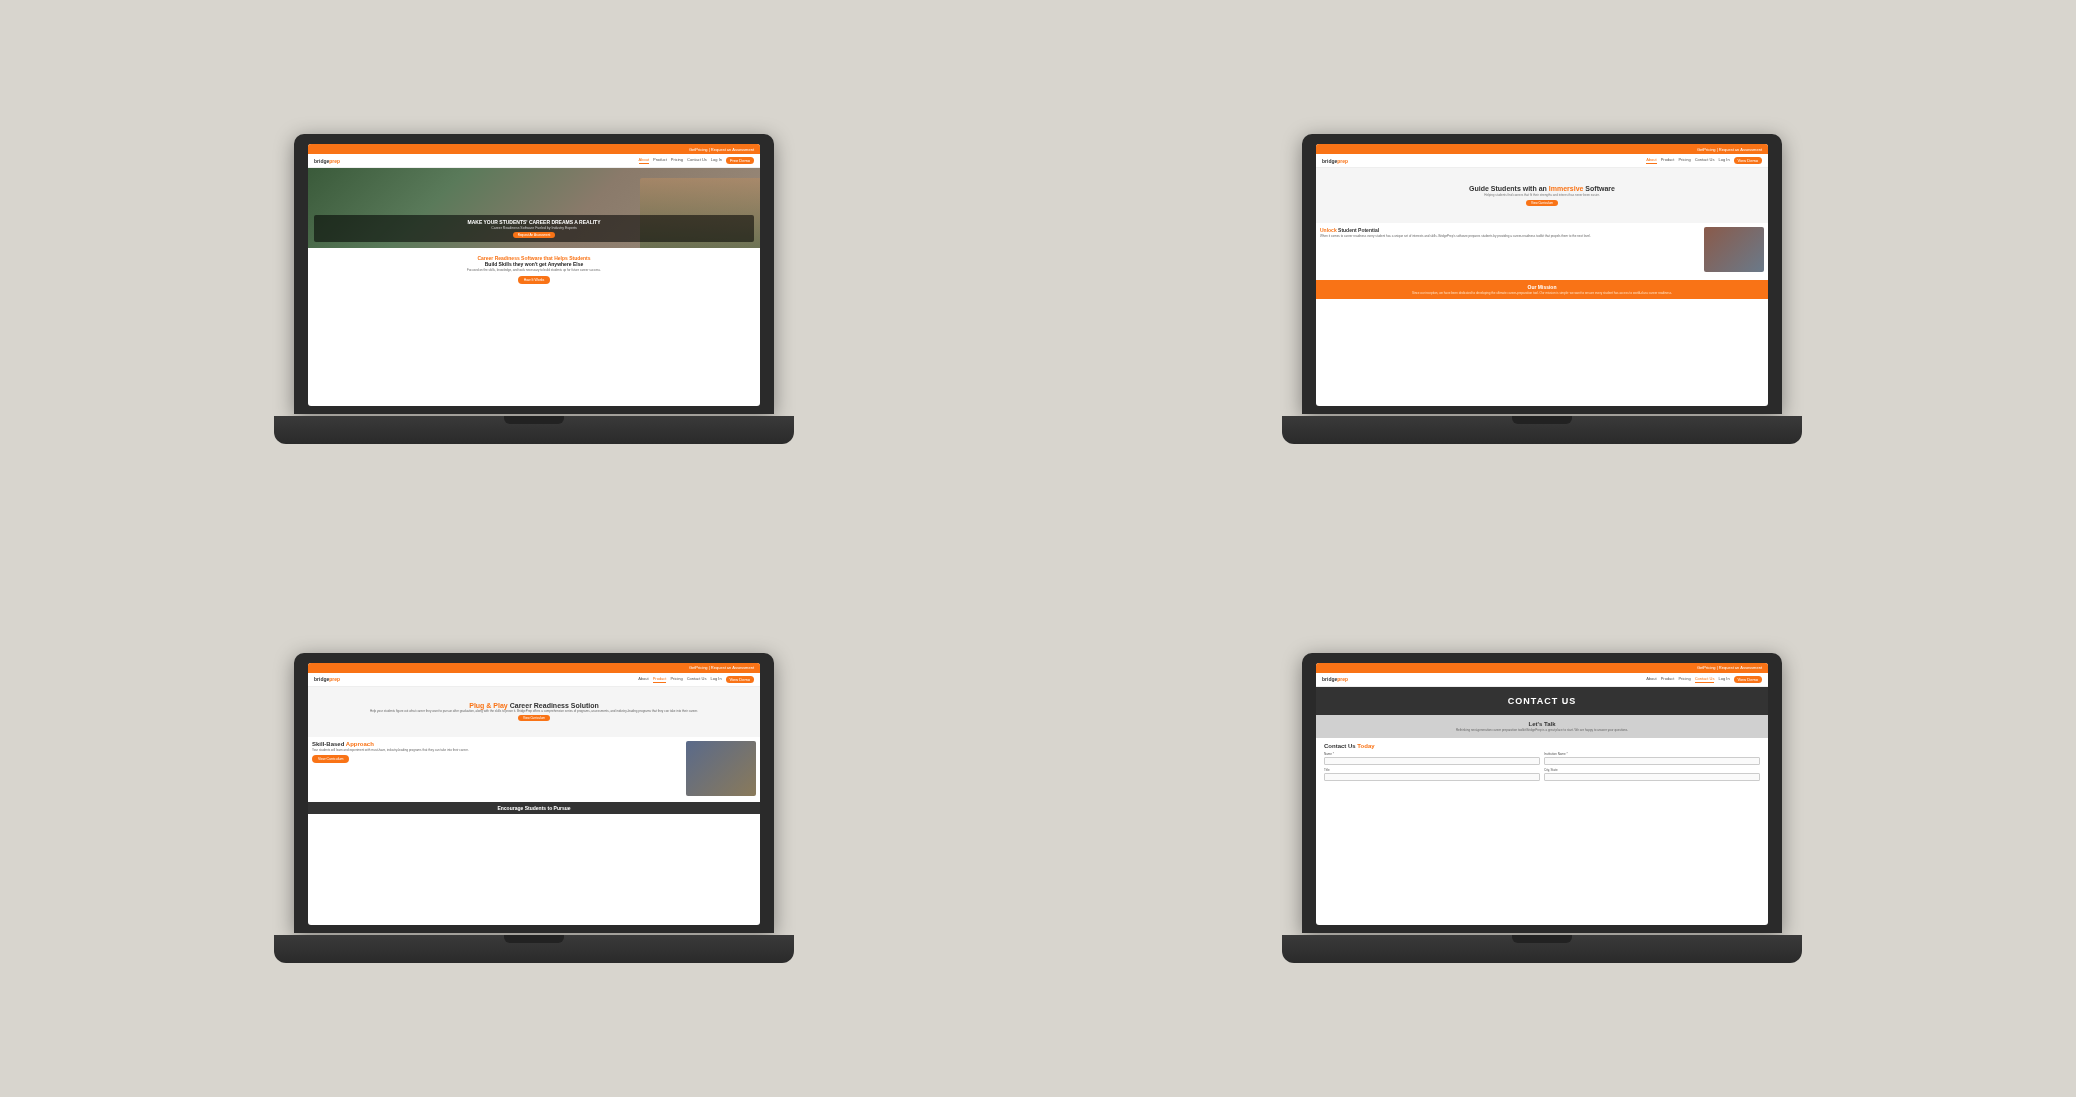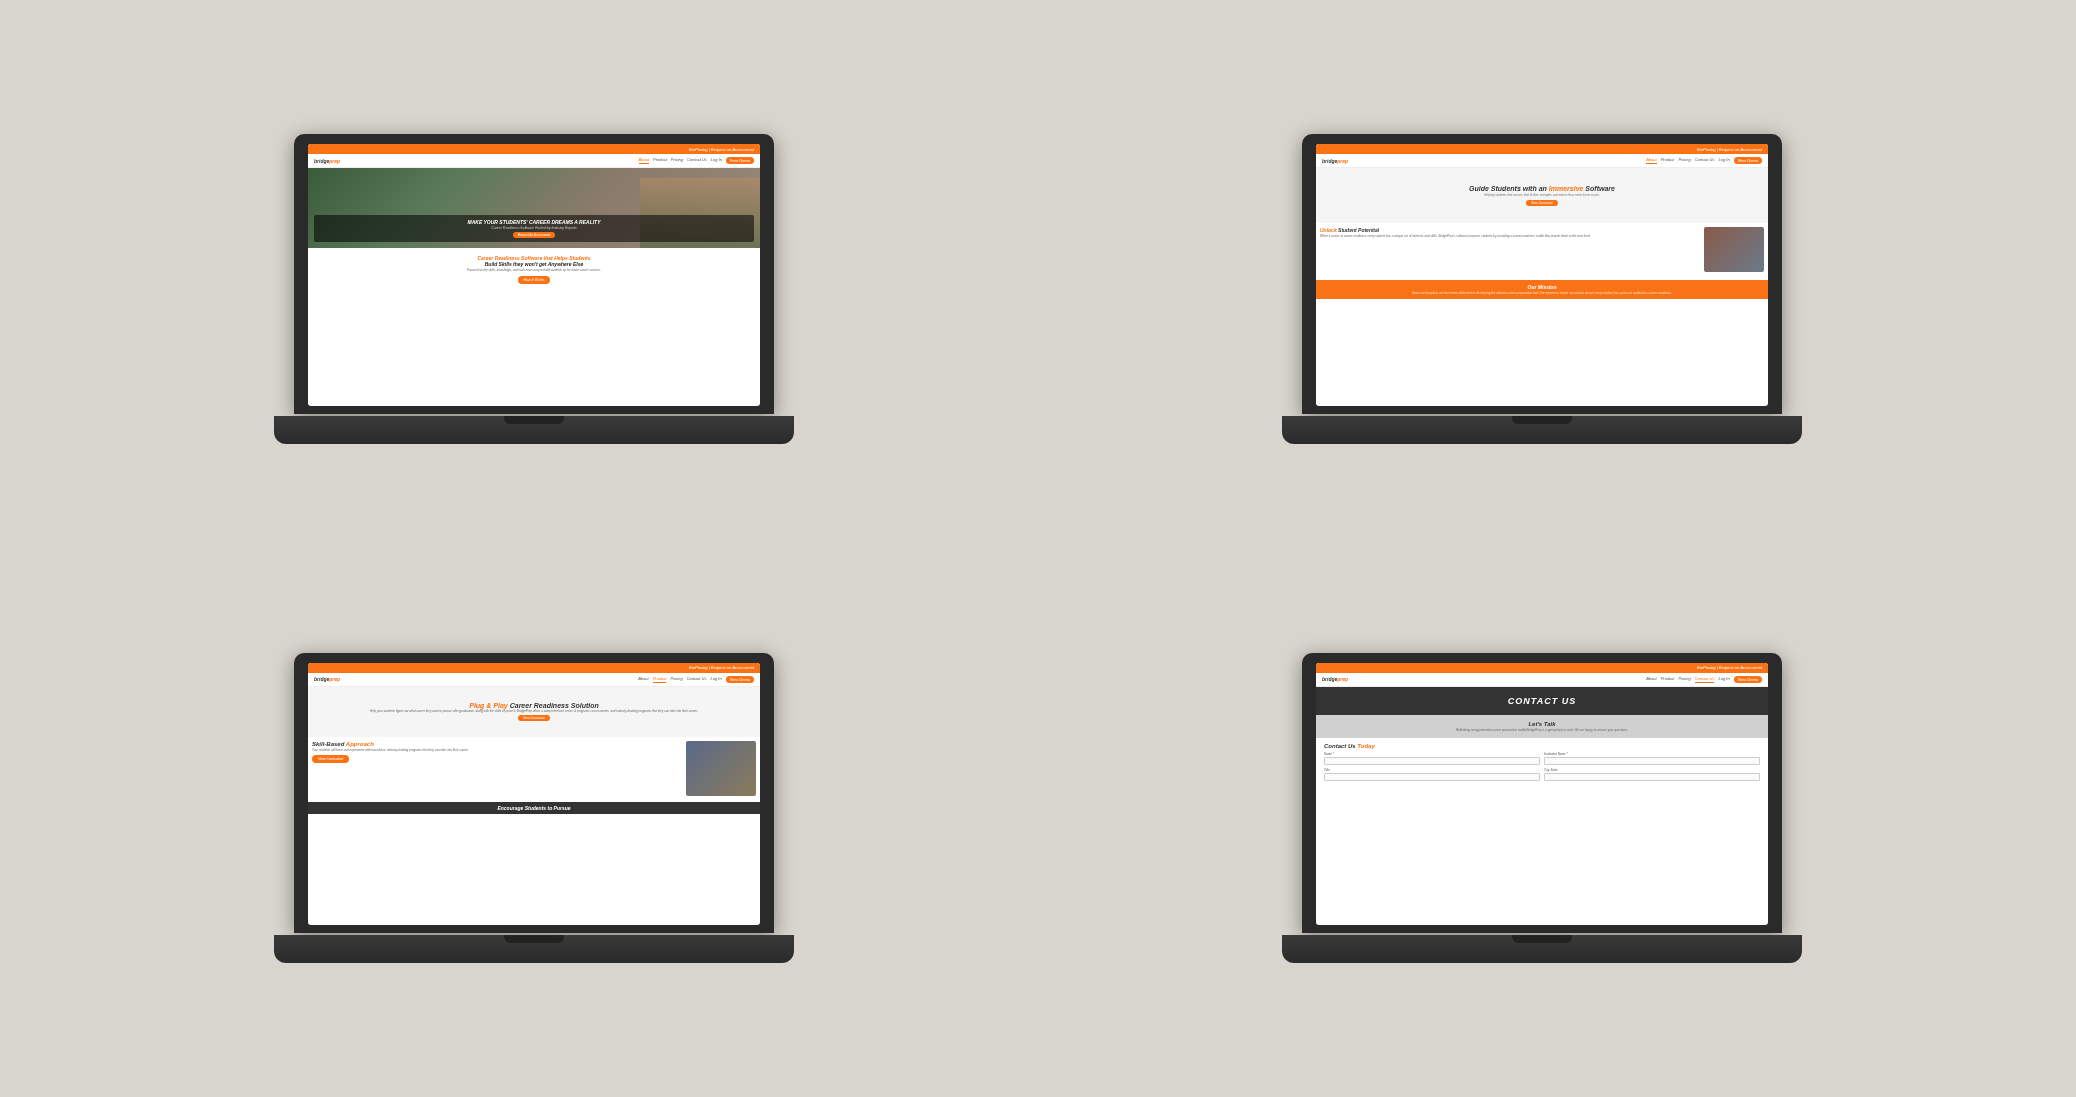--- a/index.html
+++ b/index.html
@@ -14,21 +14,20 @@
       overflow: hidden;
     }
     .grid-container {
       display: grid;
       grid-template-columns: 1fr 1fr;
       grid-template-rows: 1fr 1fr;
       gap: 60px;
       padding: 60px;
       width: 100%;
       height: 100%;
-      font-style: italic;
     }
     .laptop-wrapper {
       display: flex;
       align-items: center;
       justify-content: center;
     }
     .laptop {
       position: relative;
       width: 480px;
       height: 310px;

